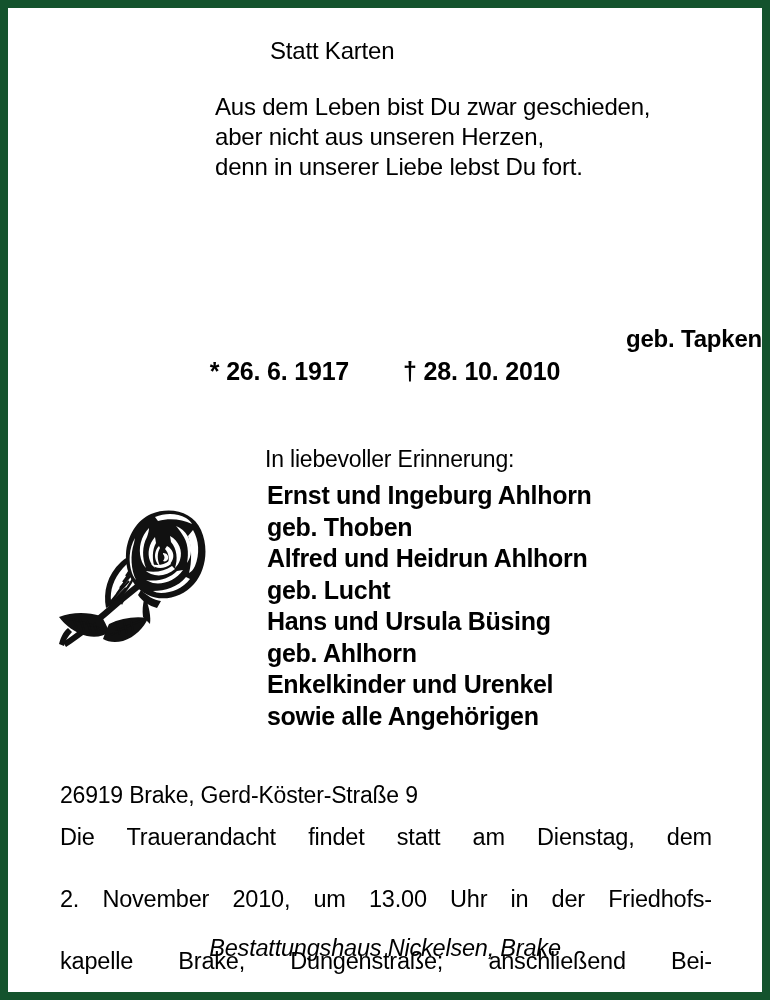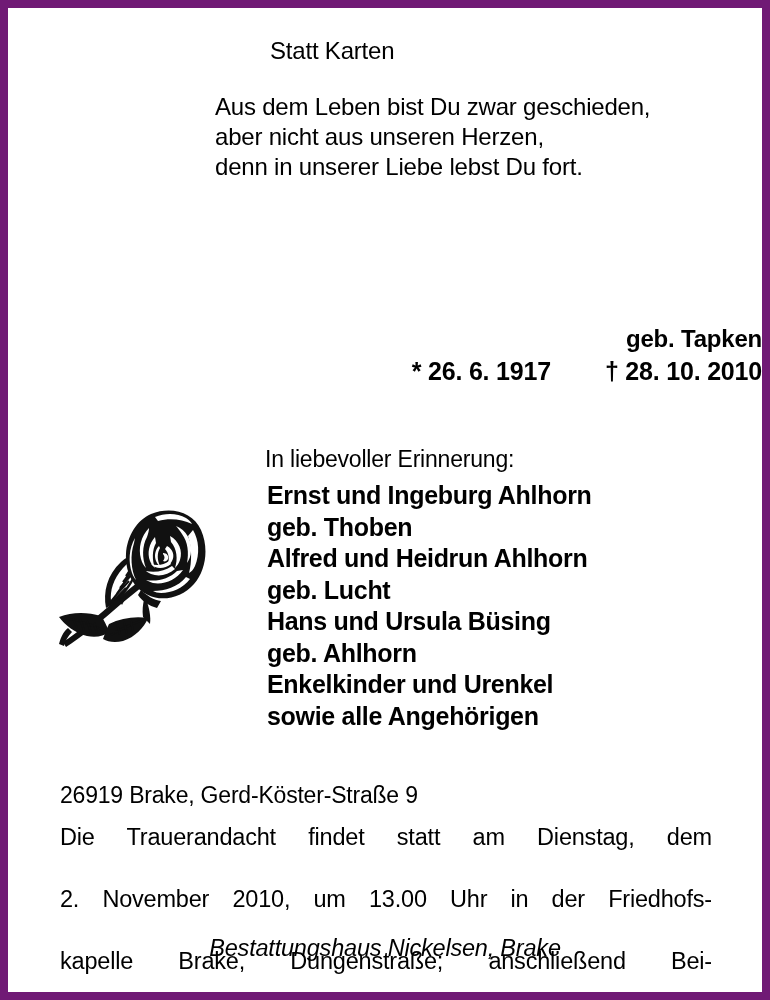--- a/index.html
+++ b/index.html
@@ -15,21 +15,21 @@
     font-family: "Liberation Sans", sans-serif;
     color: #000000;
   }
 
   
   #obituary-card {
     position: relative;
     box-sizing: border-box;
     width: 770px;
     height: 1000px;
-    background: #701a75;
+    background: #14532d;
     padding: 8px;
   }
   #obituary-inner {
     position: relative;
     box-sizing: border-box;
     width: 100%;
     height: 100%;
     background: #ffffff;
     overflow: hidden;
   }
@@ -101,21 +101,21 @@
     font-size: 24px;
     line-height: 28px;
     font-weight: bold;
     letter-spacing: -0.2px;
     white-space: nowrap;
   }
   #life-dates {
     left: 0;
     top: 348px;
     width: 100%;
-    text-align: right;
+    text-align: center;
     font-size: 25px;
     line-height: 30px;
     font-weight: bold;
     letter-spacing: -0.2px;
     white-space: nowrap;
   }
   #life-dates .date-gap {
     display: inline-block;
     width: 54px;
   }

